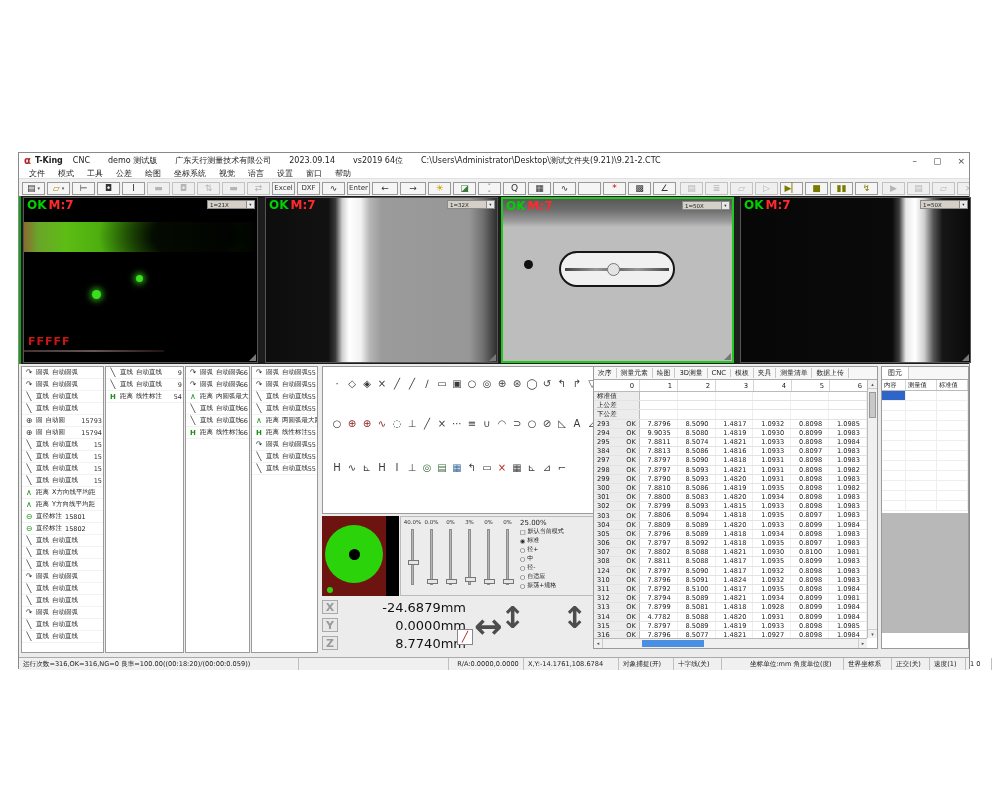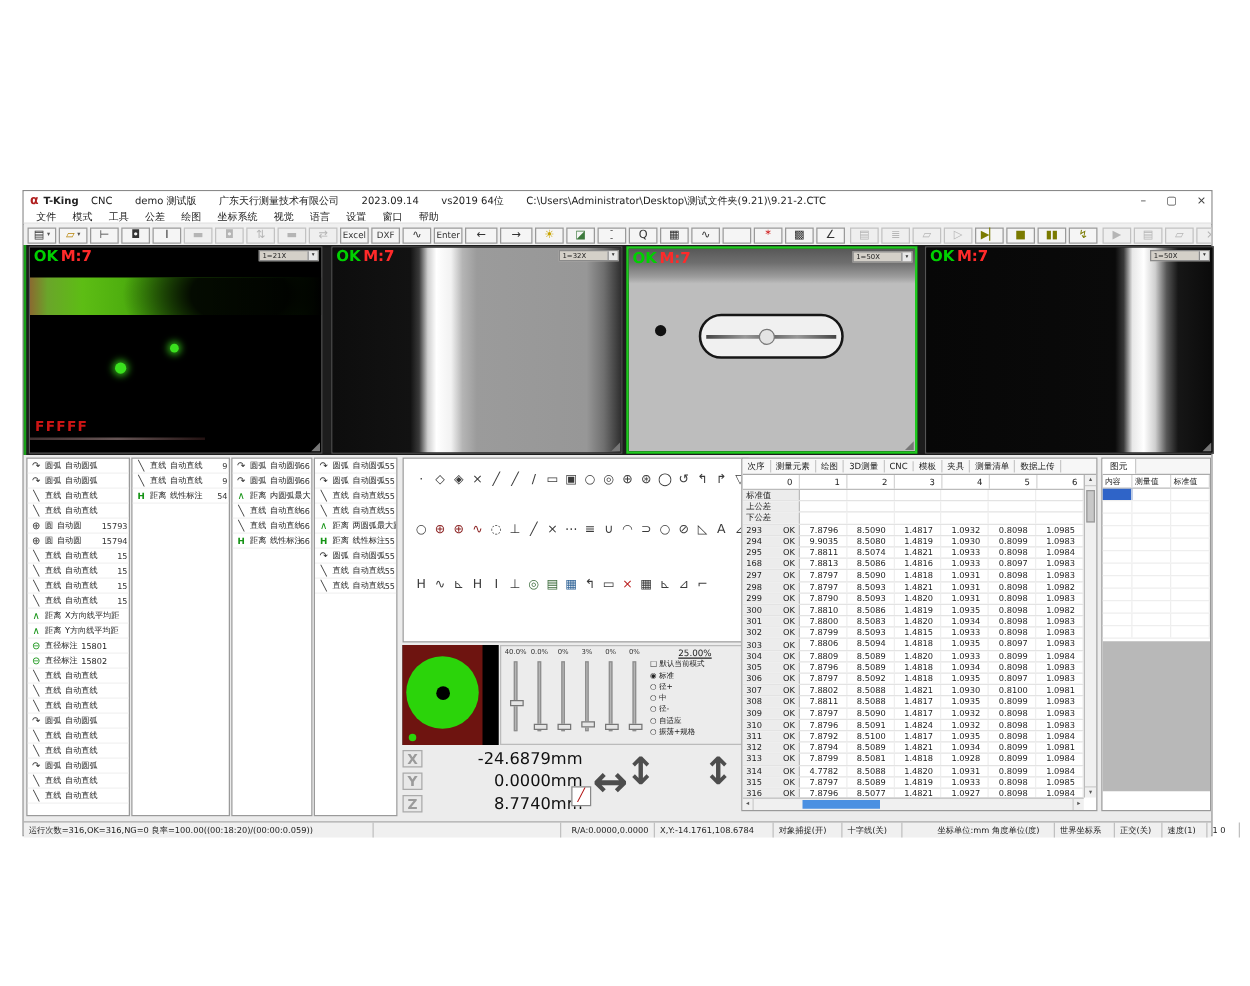--- a/index.html
+++ b/index.html
@@ -112,21 +112,21 @@
   .light-minidot { position:absolute; left:5px; bottom:3px; width:6px; height:6px; border-radius:50%; background:#2bd40a; }
 
   .light-panel { position:absolute; left:381px; top:152px; width:199px; height:80px; background:#ececec;
                  border:1px solid #bbb; display:flex; }
   .sliders { display:flex; gap:2px; padding:2px 0 0 3px; }
   .slider { width:17px; display:flex; flex-direction:column; align-items:center; }
   .sl-label { font-size:5.5px; color:#333; height:8px; white-space:nowrap; }
   .sl-track { position:relative; width:3px; height:56px; background:#b5b5b5; border:1px solid #8e8e8e; margin-top:2px; }
   .sl-thumb { position:absolute; left:-4px; width:11px; height:5px; background:#e6e6e6; border:1px solid #777; }
   .opts { flex:1; padding:2px 2px 0 4px; font-size:6px; color:#222; }
-  .opt-pct { font-size:7px; text-align:center; padding-right:4px;text-decoration:underline; }
+  .opt-pct { font-size:7px; text-align:left; padding-right:4px; }
   .opt-line { display:flex; align-items:center; gap:2px; height:9px; white-space:nowrap; }
   .rdot { font-size:6px; }
 
   
   .dro { position:absolute; left:303px; top:234px; width:160px; height:56px; }
   .dro-row { display:flex; align-items:center; height:18px; }
   .axis { width:16px; height:14px; border:1px solid #aaa; background:#e8e8e8; color:#9a9a9a;
           font-weight:bold; font-size:11px; text-align:center; line-height:13px; margin-right:8px; }
   .dval { width:120px; text-align:right; font-size:13px; color:#111; }
   .editbtn { position:absolute; left:438px; top:265px; width:16px; height:16px; background:#fff;
@@ -877,21 +877,21 @@
             </div>
             <div class="td">7.8811</div>
             <div class="td">8.5074</div>
             <div class="td">1.4821</div>
             <div class="td">1.0933</div>
             <div class="td">0.8098</div>
             <div class="td">1.0984</div>
           </div>
           <div class="tr">
             <div class="rowhead">
-              <span>168</span>
+              <span>384</span>
               <span>OK</span>
             </div>
             <div class="td">7.8813</div>
             <div class="td">8.5086</div>
             <div class="td">1.4816</div>
             <div class="td">1.0933</div>
             <div class="td">0.8097</div>
             <div class="td">1.0983</div>
           </div>
           <div class="tr">
@@ -1033,21 +1033,21 @@
             </div>
             <div class="td">7.8811</div>
             <div class="td">8.5088</div>
             <div class="td">1.4817</div>
             <div class="td">1.0935</div>
             <div class="td">0.8099</div>
             <div class="td">1.0983</div>
           </div>
           <div class="tr">
             <div class="rowhead">
-              <span>309</span>
+              <span>124</span>
               <span>OK</span>
             </div>
             <div class="td">7.8797</div>
             <div class="td">8.5090</div>
             <div class="td">1.4817</div>
             <div class="td">1.0932</div>
             <div class="td">0.8098</div>
             <div class="td">1.0983</div>
           </div>
           <div class="tr">

